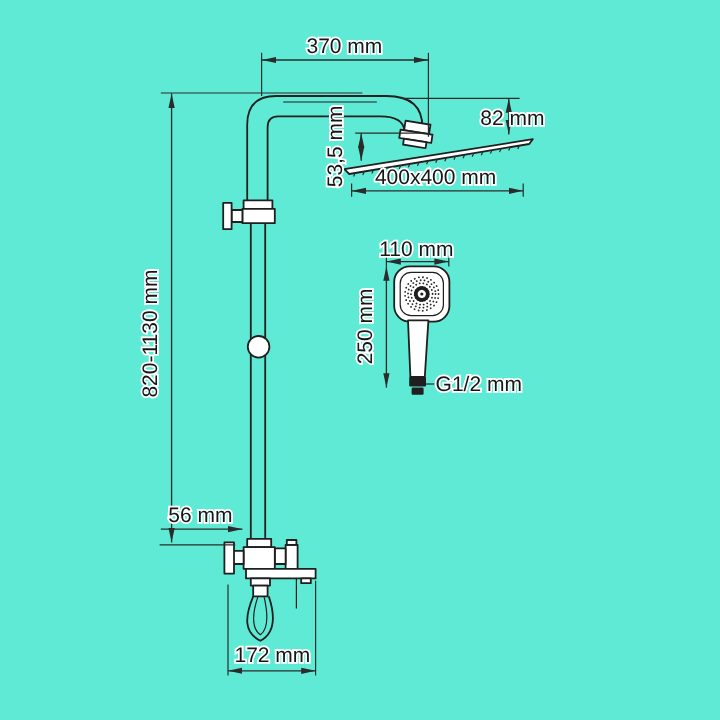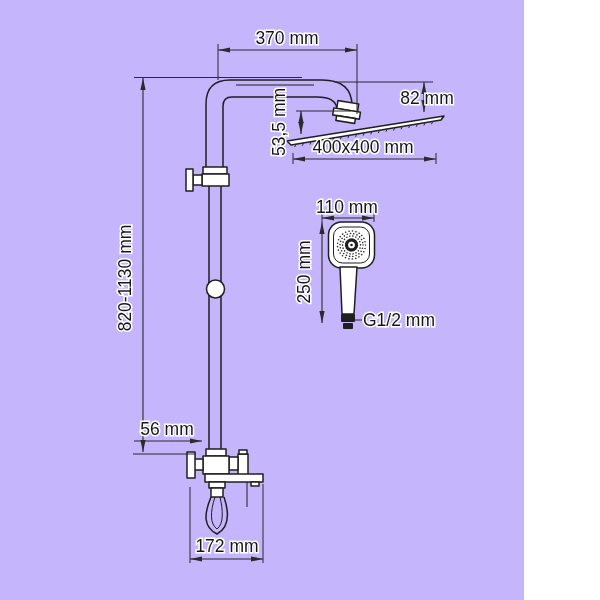--- a/index.html
+++ b/index.html
@@ -1,16 +1,16 @@
 <!DOCTYPE html>
 <html><head>
 <meta charset="utf-8">
 <style>
   html,body{margin:0;padding:0;background:#fff;}
-  .stage{position:relative;width:524px;height:600px;background:#c4b5fd;overflow:hidden;
+  .stage{position:relative;width:600px;height:600px;background:#5eead4;overflow:hidden;
          font-family:"Liberation Sans",sans-serif;}
   svg{display:block;}
   .fx   {fill:#ffffff;stroke:#1f1f1f;stroke-width:1.5;stroke-linejoin:round;}
   .fxl  {fill:none;stroke:#1f1f1f;stroke-width:1.5;stroke-linejoin:round;}
   .fxthin{fill:none;stroke:#1f1f1f;stroke-width:1;}
   .dk   {fill:#1f1f1f;stroke:none;}
   .dim  {fill:none;stroke:#2b2b2b;stroke-width:1.1;}
   .ext  {fill:none;stroke:#2b2b2b;stroke-width:1;}
   .arr  {fill:#2b2b2b;}
   .lbl  {font:17.5px "Liberation Sans",sans-serif;fill:#161616;

